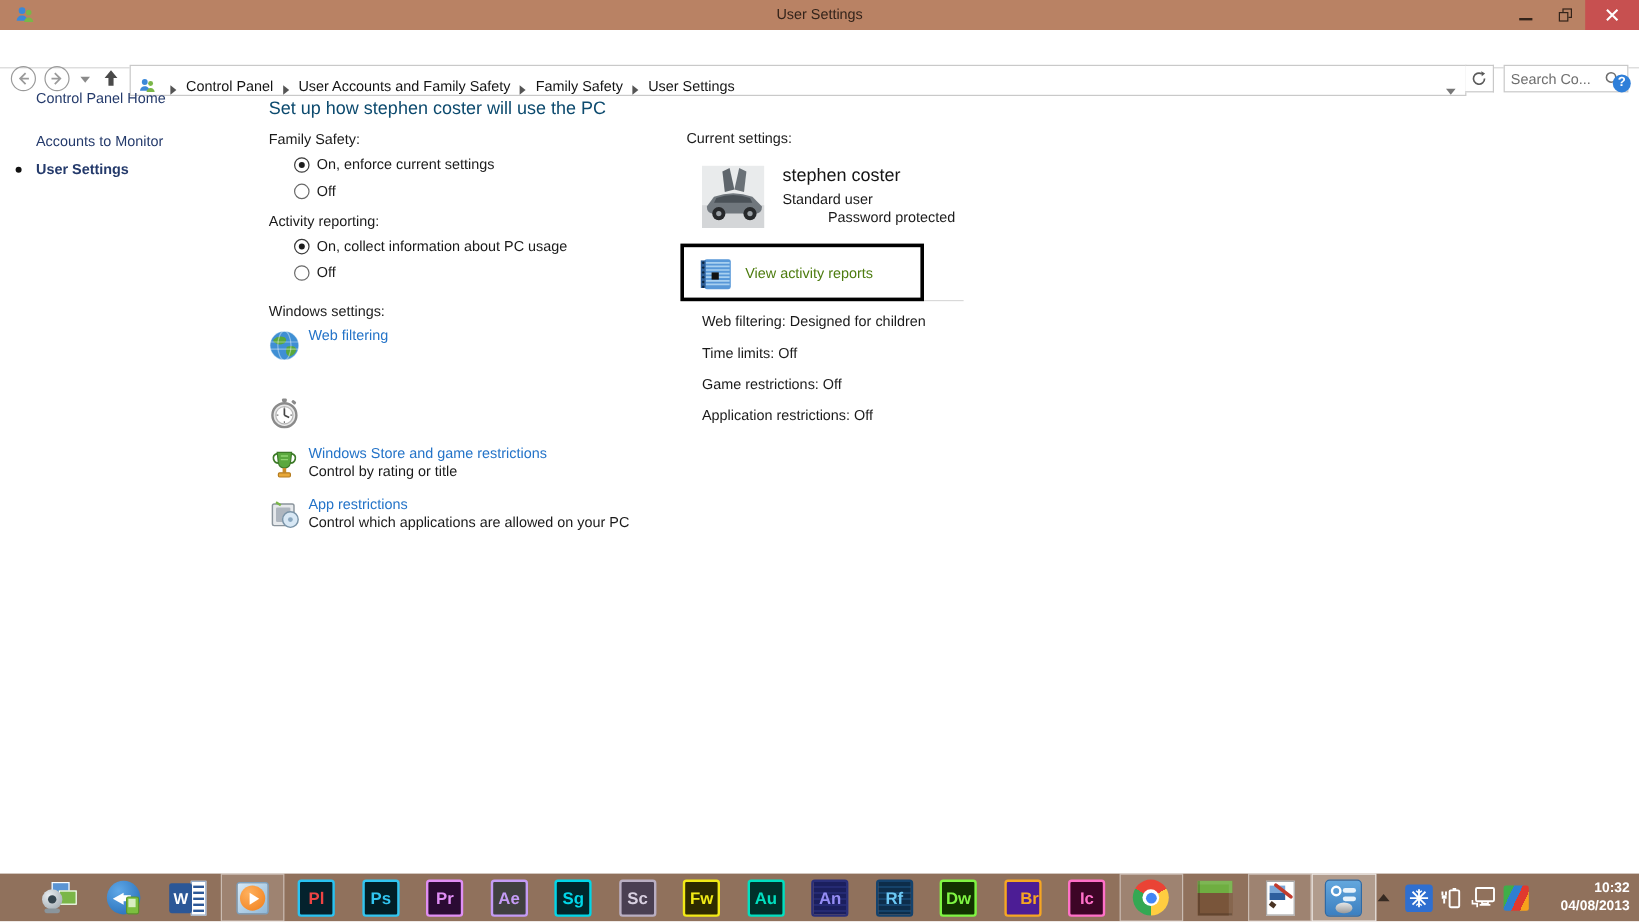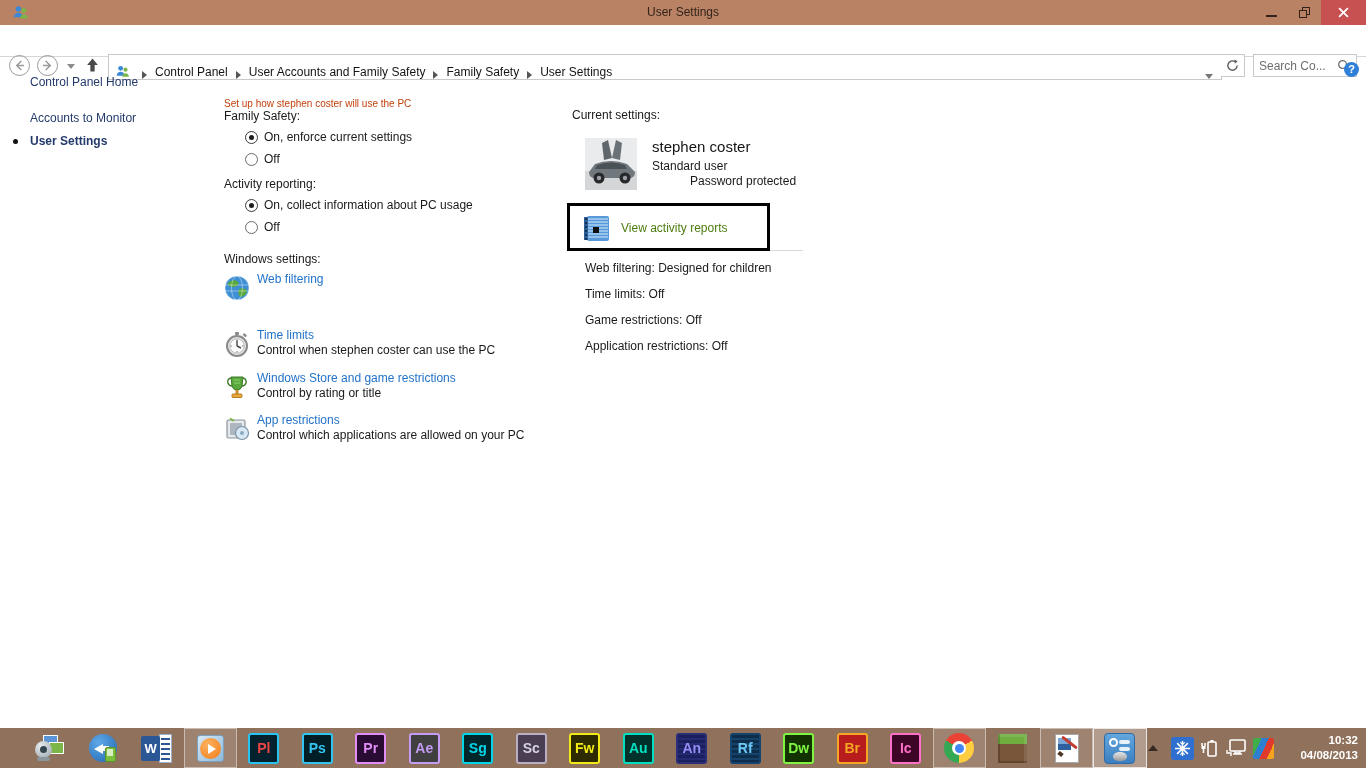--- a/index.html
+++ b/index.html
@@ -39,21 +39,21 @@
   .help-btn { position:absolute; right:7px; top:62px; width:15px; height:15px; border-radius:50%; background:#2f7fd9; color:#fff; font-weight:bold; font-size:11px; line-height:15px; text-align:center; }
 
   
   .side-item { position:absolute; left:30px; color:#243a6b; cursor:default; }
   .side-cph { top:75px; }
   .side-atm { top:111px; }
   .side-us  { top:134px; font-weight:bold; }
   .side-bullet { position:absolute; left:13px; top:139px; width:5px; height:5px; border-radius:50%; background:#111; }
 
   
-  .heading { position:absolute; left:224px; top:82px; font-size:10px; color:#c2410c;margin-top:16px; }
+  .heading { position:absolute; left:224px; top:82px; font-size:15px; color:#0c4a6e; }
   .grp-label { position:absolute; left:224px; color:#1a1a1a; }
   .lbl-fs { top:109px; } .lbl-ar { top:177px; } .lbl-ws { top:252px; }
   .radio-row { position:absolute; left:245px; display:flex; align-items:center; }
   .rr1 { top:130px; } .rr2 { top:152px; } .rr3 { top:198px; } .rr4 { top:220px; }
   .radio { width:13px; height:13px; border:1px solid #696969; border-radius:50%; background:#fff; margin-right:6px; position:relative; flex:0 0 auto; }
   .radio.checked { border-color:#3a3a3a; }
   .radio.checked::after { content:""; position:absolute; left:3px; top:3px; width:5px; height:5px; border-radius:50%; background:#1c1c1c; }
 
   .ws-row { position:absolute; left:224px; width:320px; }
   .ws1 { top:272px; } .ws2 { top:328px; } .ws3 { top:371px; } .ws4 { top:413px; }
@@ -86,21 +86,21 @@
   .a-ps { border-color:#31c5f0; color:#31c5f0; background:#011e26; }
   .a-pr { border-color:#e08ef5; color:#e08ef5; background:#2a0b33; }
   .a-ae { border-color:#c49bf5; color:#c49bf5; background:#404040; }
   .a-sg { border-color:#00d6e8; color:#00d6e8; background:#00262b; }
   .a-sc { border-color:#b9aec2; color:#d8cfe0; background:#4a3f52; }
   .a-fw { border-color:#f2ea16; color:#f2ea16; background:#2e2b00; }
   .a-au { border-color:#00e0c0; color:#00e0c0; background:#00312a; }
   .a-an { border-color:#2a2f7a; color:#958df5; background:repeating-linear-gradient(180deg,#1b1f5e 0 3px,#252a73 3px 5px); }
   .a-rf { border-color:#14436e; color:#6cc9f5; background:repeating-linear-gradient(180deg,#0d2d4a 0 3px,#15436b 3px 5px); }
   .a-dw { border-color:#7ff542; color:#7ff542; background:#123300; }
-  .a-br { border-color:#f5a623; color:#f5a623; background:#b91c1c; }
+  .a-br { border-color:#f5a623; color:#f5a623; background:#4c1d95;justify-content:flex-end; }
   .a-ic { border-color:#ff70c8; color:#ff70c8; background:#3d0526; }
 
   .ico30 { width:31px; height:31px; position:relative; }
   
   .word-sq { position:absolute; left:0; top:3px; width:19px; height:25px; background:#2b5797; border-radius:2px; color:#fff; font-weight:bold; font-size:13px; text-align:center; line-height:25px; }
   .word-page { position:absolute; right:0; top:1px; width:13px; height:29px; background:#fff; border:1px solid #9ab0cc; }
   .word-page i { display:block; height:2px; background:#2b5797; margin:3px 1px 0 1px; }
   
   .wmp-case { position:absolute; left:2px; top:2px; width:27px; height:27px; border-radius:3px; background:linear-gradient(135deg,#d6e9f7,#8fb8d8); border:1px solid #7aa0c0; }
   .wmp-orb { position:absolute; left:5px; top:5px; width:21px; height:21px; border-radius:50%; background:radial-gradient(circle at 35% 30%,#ffb15e,#ef7d1a); }
@@ -269,24 +269,20 @@
 
   <div class="ws-row ws2">
     <svg class="ws-ico" viewBox="0 0 26 26">
       <rect x="11" y="1" width="4" height="3" rx="1" fill="#8a8a8a"></rect>
       <rect x="19" y="3" width="4" height="2.5" rx="1" fill="#8a8a8a" transform="rotate(40 21 4)"></rect>
       <circle cx="13" cy="15" r="10" fill="#e8e8e8" stroke="#8a8a8a" stroke-width="2"></circle>
       <circle cx="13" cy="15" r="7.2" fill="#fff" stroke="#b8b8b8" stroke-width="1"></circle>
       <path d="M13 15 L13 9.5 M13 15 L17 17" stroke="#444" stroke-width="1.4"></path>
       <path d="M13 8.5 V10 M13 20 V21.5 M6.5 15 H8 M18 15 H19.5" stroke="#777" stroke-width="1"></path>
     </svg>
-    <div class="ws-text">
-      <div class="ws-link">Time limits</div>
-      <div class="ws-desc">Control when stephen coster can use the PC</div>
-    </div>
   </div>
 
   <div class="ws-row ws3">
     <svg class="ws-ico" viewBox="0 0 26 26">
       <path d="M7 3 H19 L18 12 Q17 16 13 16 Q9 16 8 12 Z" fill="#5aa83e" stroke="#3d7a28" stroke-width="1"></path>
       <path d="M7 4 Q3 5 4 9 Q5 12 8 12" fill="none" stroke="#3d7a28" stroke-width="1.4"></path>
       <path d="M19 4 Q23 5 22 9 Q21 12 18 12" fill="none" stroke="#3d7a28" stroke-width="1.4"></path>
       <rect x="11.5" y="16" width="3" height="4" fill="#c98c2a"></rect>
       <rect x="8" y="20" width="10" height="3.5" rx="1" fill="#e8a93a" stroke="#b57c20" stroke-width="1"></rect>
       <path d="M10 6 L16 6 M10 9 L16 9" stroke="#8fd470" stroke-width="1.2"></path>

